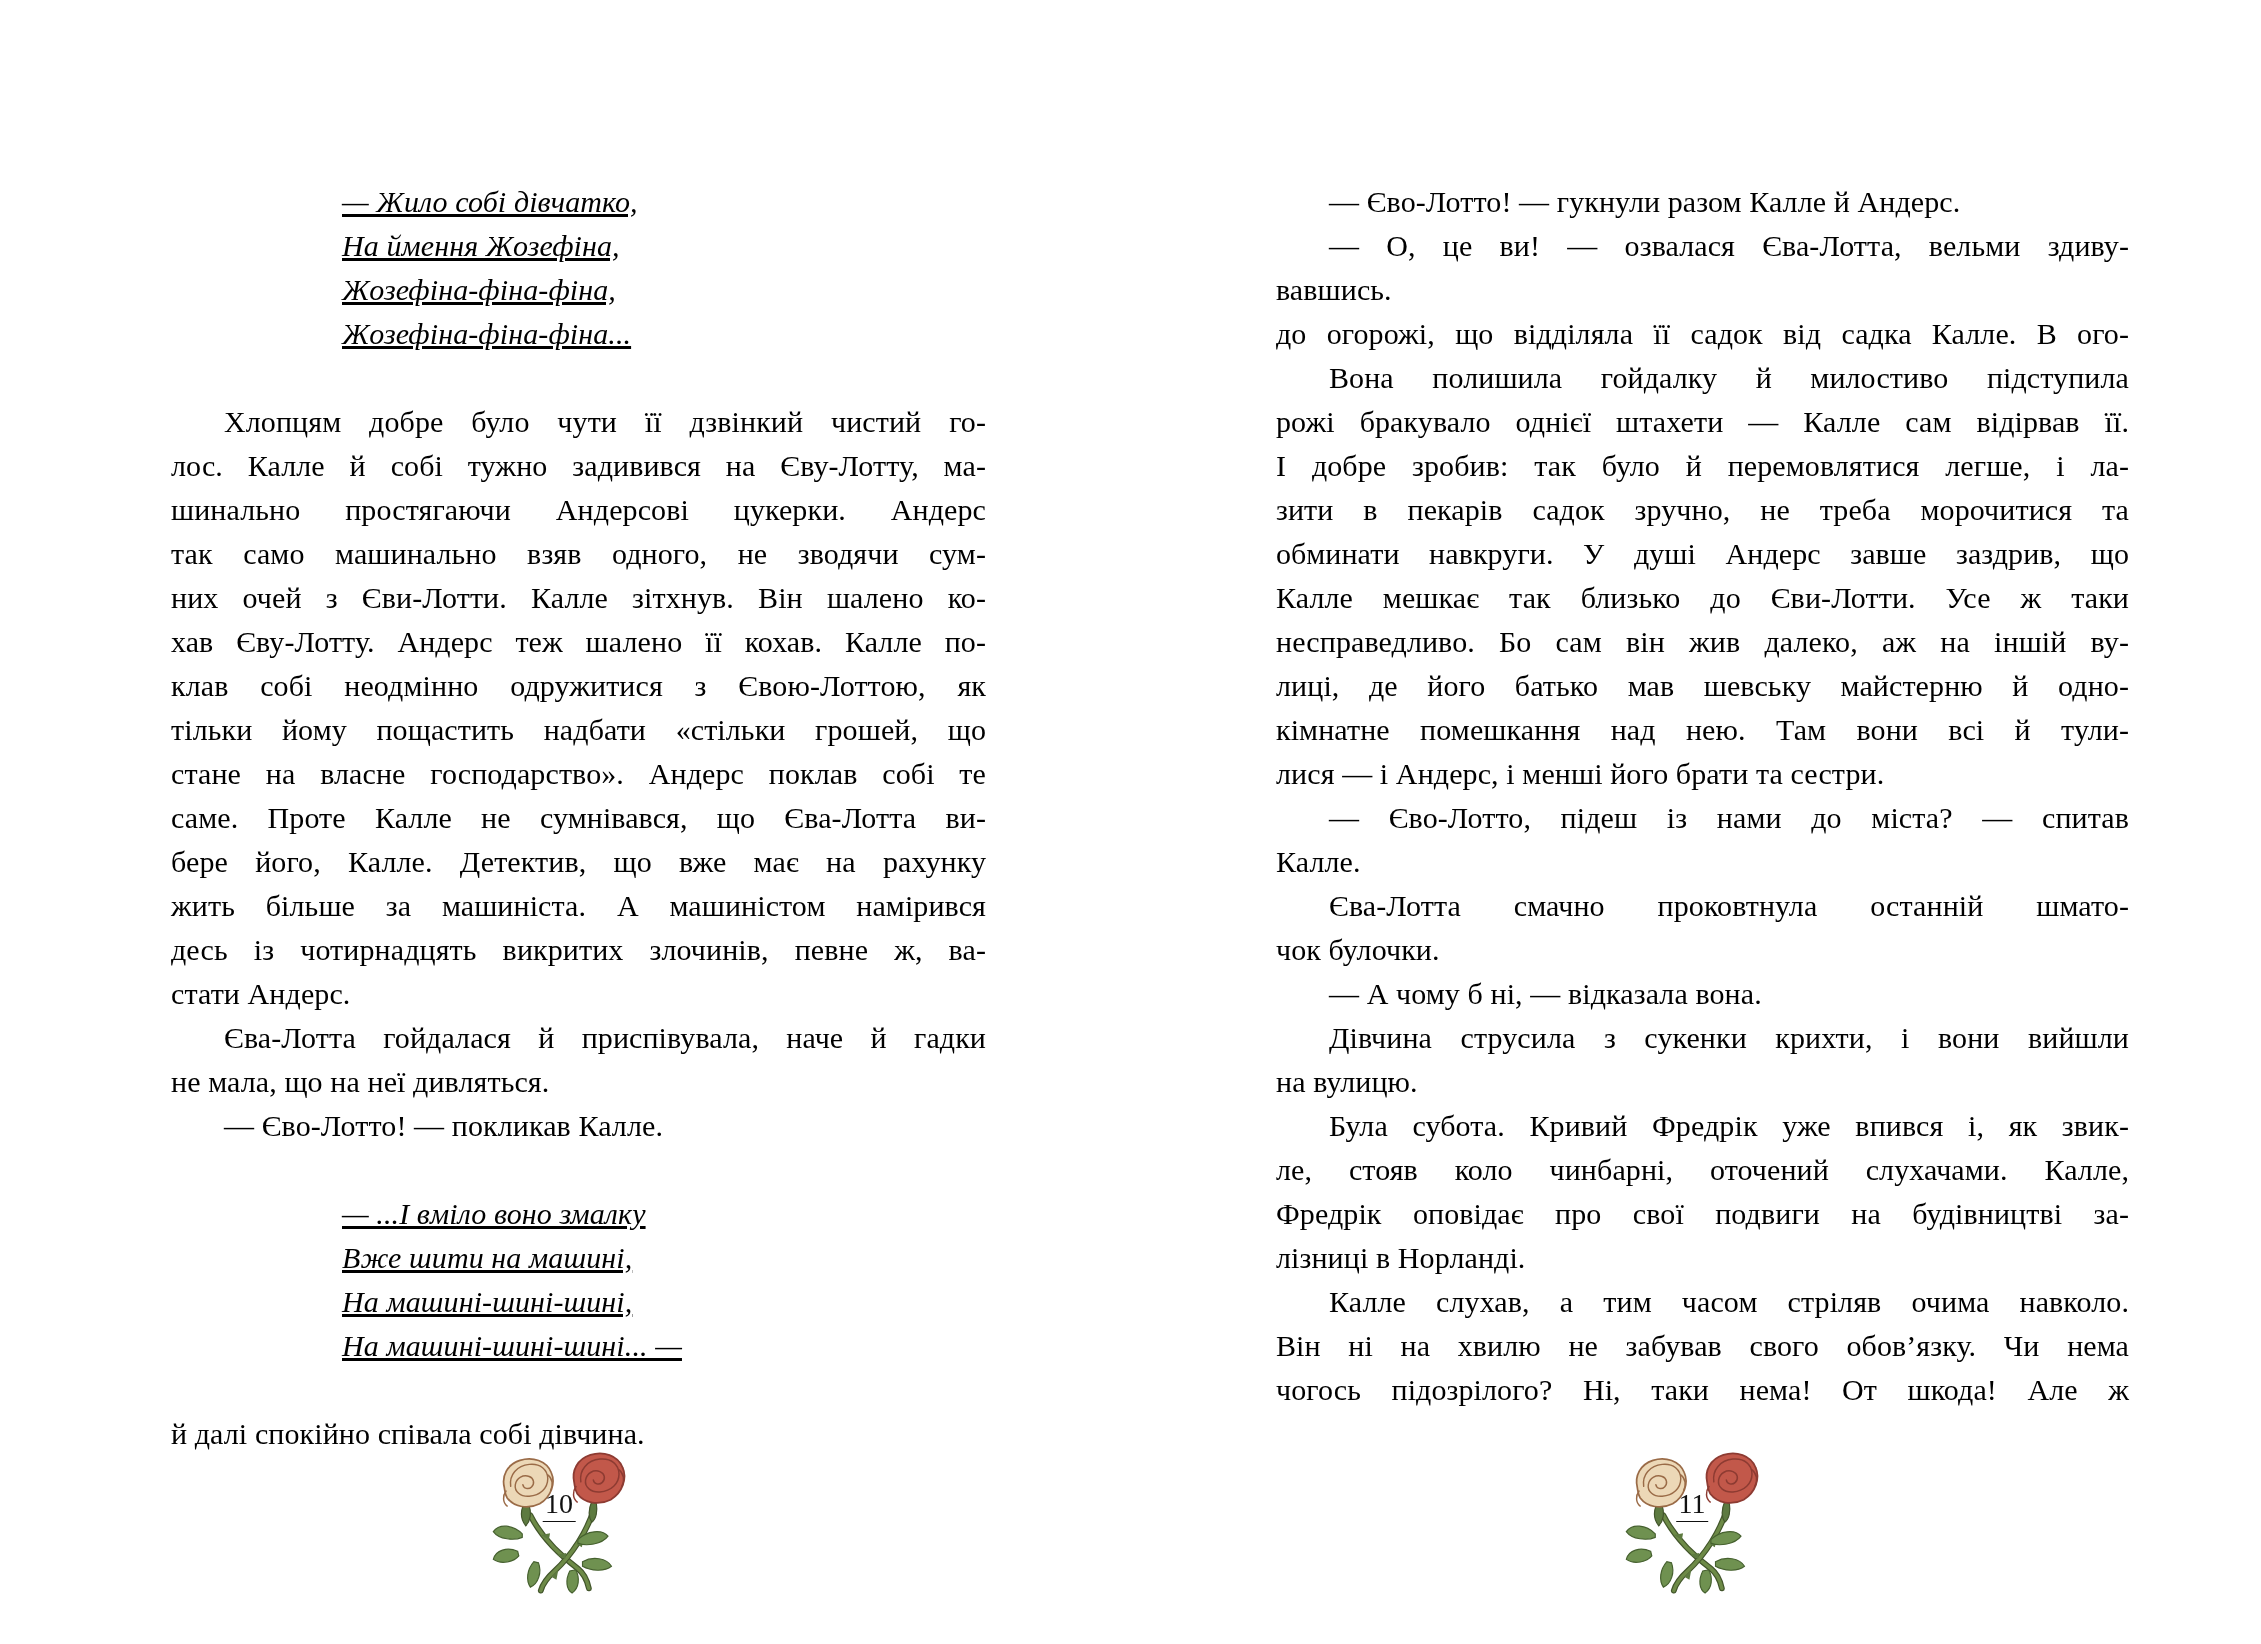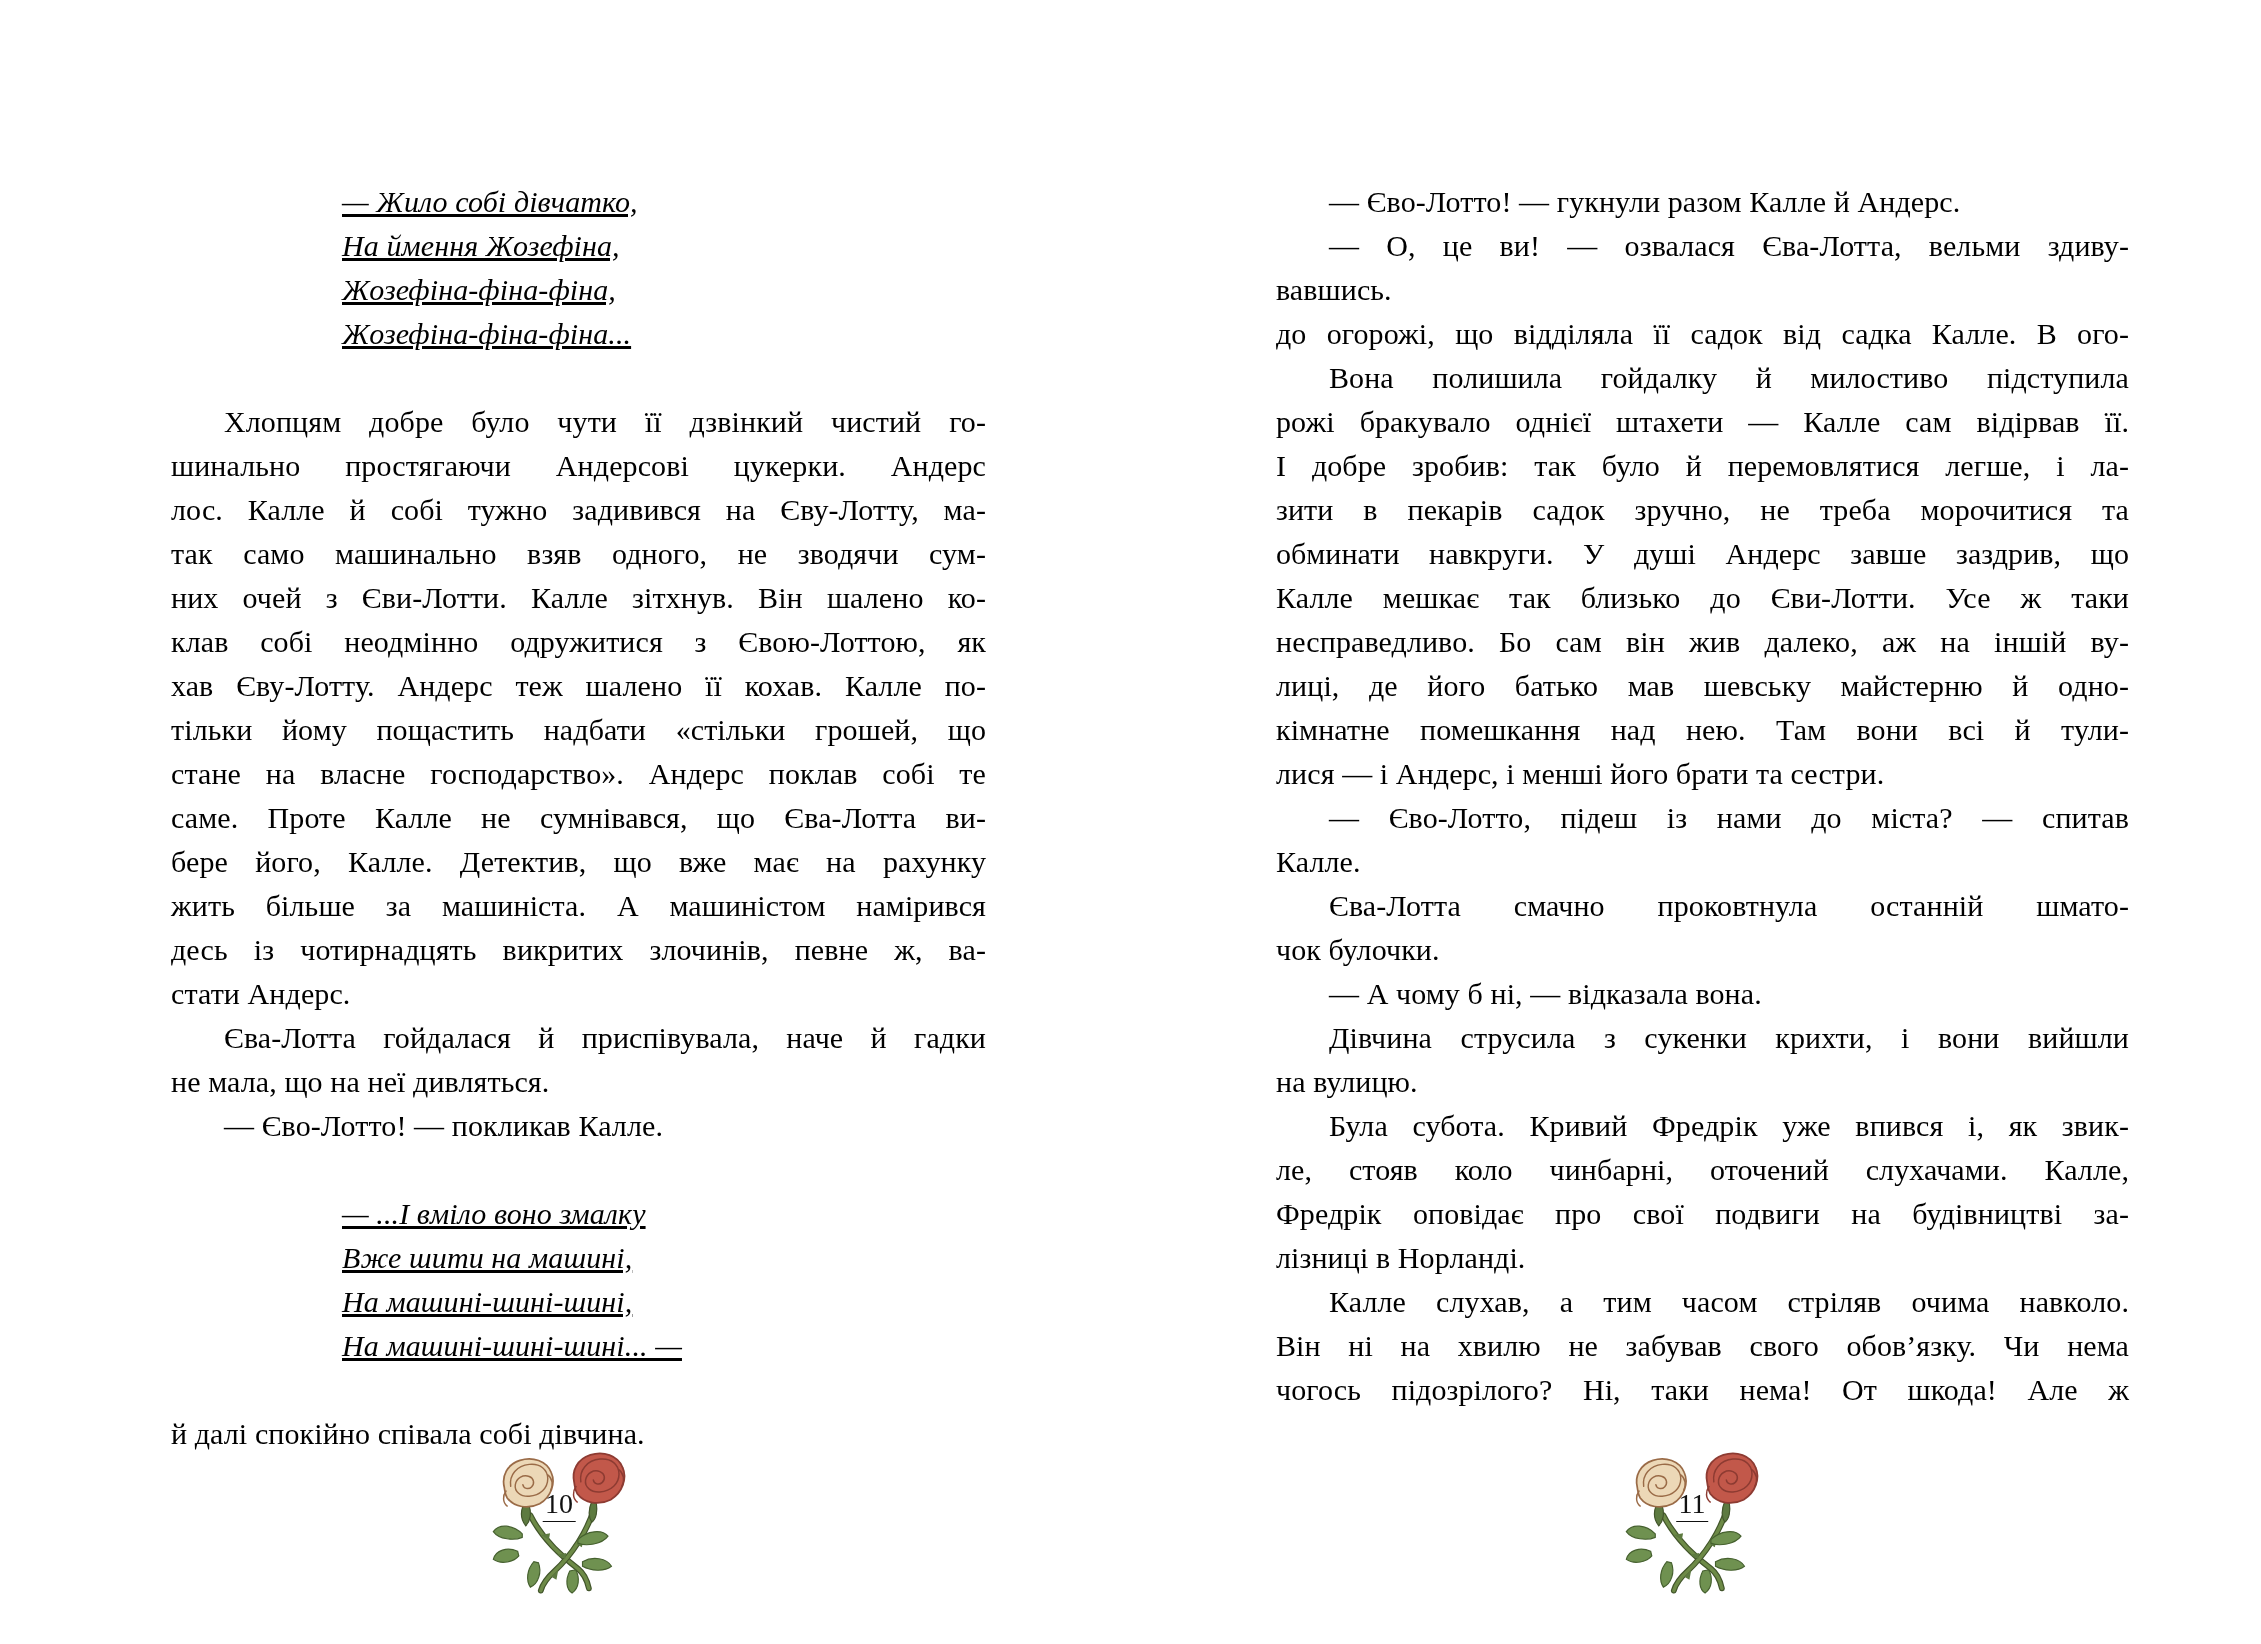--- a/index.html
+++ b/index.html
@@ -74,26 +74,26 @@
   </defs>
 </svg>
 
 <section class="page-text" id="page-left-text">
     <div class="line verse">— Жило собі дівчатко,</div>
     <div class="line verse">На ймення Жозефіна,</div>
     <div class="line verse">Жозефіна-фіна-фіна,</div>
     <div class="line verse">Жозефіна-фіна-фіна...</div>
     <div class="line blank"></div>
     <div class="line just indent">Хлопцям добре було чути її дзвінкий чистий го-</div>
+    <div class="line just">лос. Калле й собі тужно задивився на Єву-Лотту, ма-</div>
     <div class="line just">шинально простягаючи Андерсові цукерки. Андерс</div>
-    <div class="line just">лос. Калле й собі тужно задивився на Єву-Лотту, ма-</div>
     <div class="line just">так само машинально взяв одного, не зводячи сум-</div>
     <div class="line just">них очей з Єви-Лотти. Калле зітхнув. Він шалено ко-</div>
+    <div class="line just">хав Єву-Лотту. Андерс теж шалено її кохав. Калле по-</div>
     <div class="line just">клав собі неодмінно одружитися з Євою-Лоттою, як</div>
-    <div class="line just">хав Єву-Лотту. Андерс теж шалено її кохав. Калле по-</div>
     <div class="line just">тільки йому пощастить надбати «стільки грошей, що</div>
     <div class="line just">стане на власне господарство». Андерс поклав собі те</div>
     <div class="line just">саме. Проте Калле не сумнівався, що Єва-Лотта ви-</div>
     <div class="line just">бере його, Калле. Детектив, що вже має на рахунку</div>
     <div class="line just">жить більше за машиніста. А машиністом намірився</div>
     <div class="line just">десь із чотирнадцять викритих злочинів, певне ж, ва-</div>
     <div class="line">стати Андерс.</div>
     <div class="line just indent">Єва-Лотта гойдалася й приспівувала, наче й гадки</div>
     <div class="line">не мала, що на неї дивляться.</div>
     <div class="line indent">— Єво-Лотто! — покликав Калле.</div>

